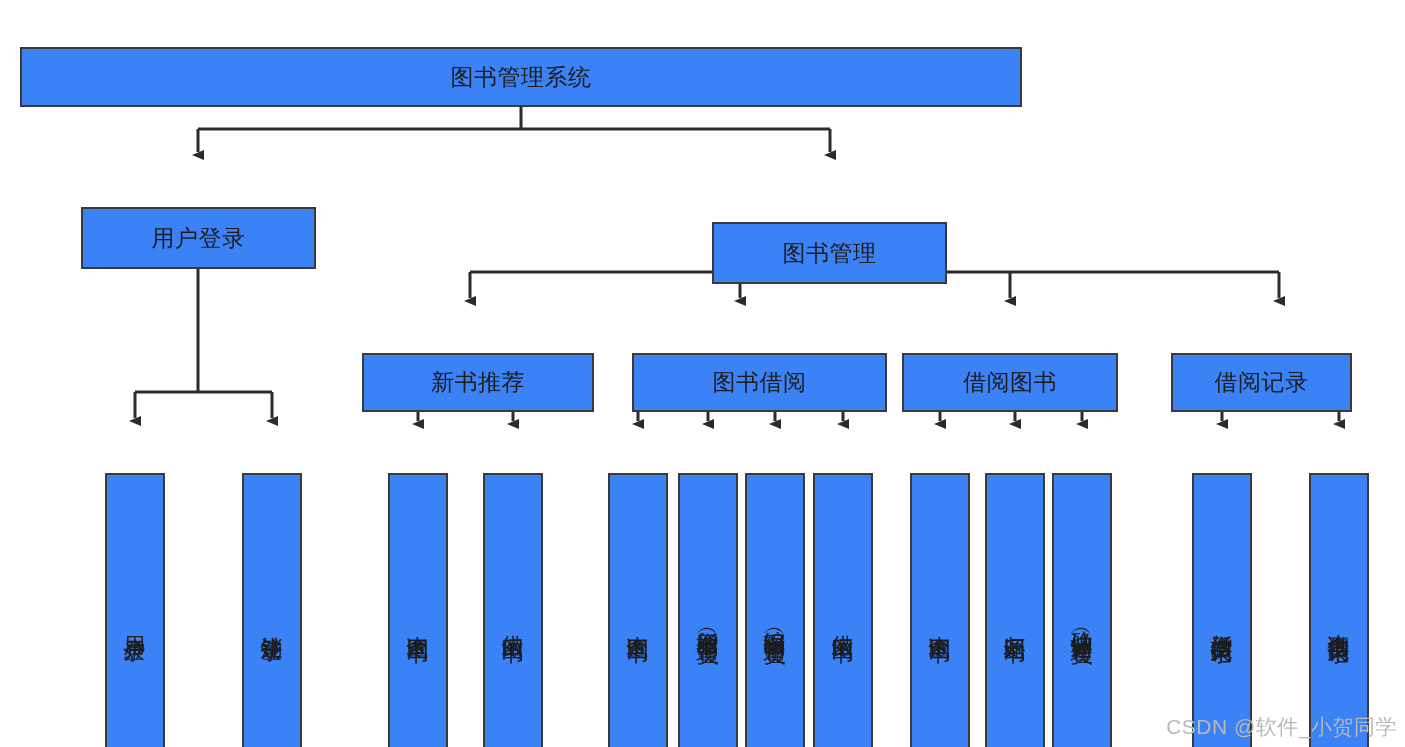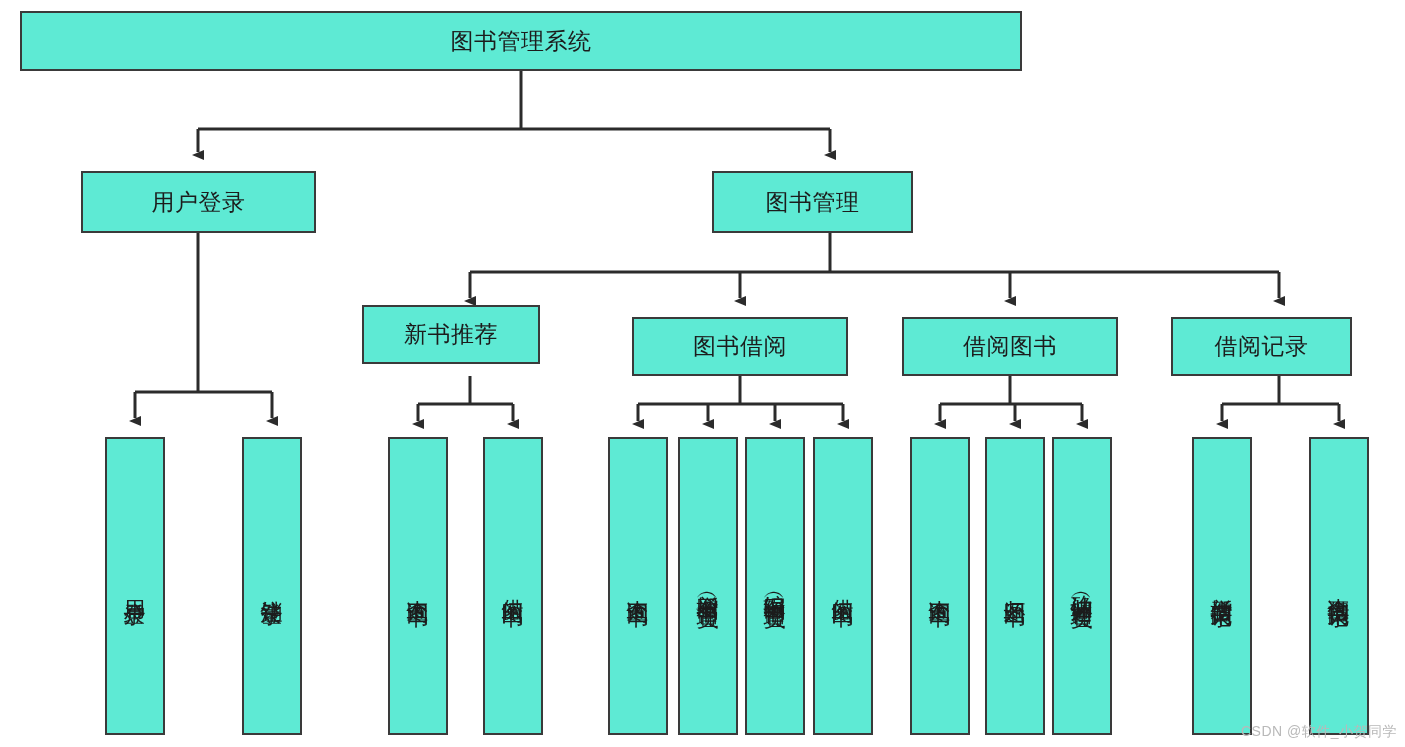--- a/index.html
+++ b/index.html
@@ -22,26 +22,27 @@
     left: 0;
     top: 0;
     width: 1405px;
     height: 747px;
     pointer-events: none;
   }
   .node {
     position: absolute;
     box-sizing: border-box;
     border: 2.5px solid #3a3a3a;
-    background: #5eead4;
+    background: #3b82f6;
     display: flex;
     align-items: center;
     justify-content: center;
     color: #1c1c1c;
     text-align: center;
+    margin-top: 36px;
   }
   .node-h {
     font-size: 23px;
     letter-spacing: 0.5px;
   }
   .node-v {
     writing-mode: vertical-rl;
     text-orientation: upright;
     font-size: 22px;
     letter-spacing: 2px;
@@ -51,21 +52,21 @@
   }
   .node-v > span {
     writing-mode: vertical-rl;
     text-orientation: upright;
     display: block;
   }
   .watermark {
     position: absolute;
     right: 8px;
     bottom: 6px;
-    font-size: 14px;
+    font-size: 21px;
     color: #b9b9b9;
     letter-spacing: 0.5px;
     white-space: nowrap;
     user-select: none;
   }
 </style>
 </head>
 <body>
 
 <div id="canvas">
@@ -121,29 +122,29 @@
   </svg>
 
   <div class="node node-h" style="left:20px; top:11px; width:1002px; height:60px;">
     <span>图书管理系统</span>
   </div>
 
   <div class="node node-h" style="left:81px; top:171px; width:235px; height:62px;">
     <span>用户登录</span>
   </div>
 
-  <div class="node node-h" style="left:712px; top:171px; width:201px; height:62px;">
+  <div class="node node-h" style="left:712px; top:186px; width:235px; height:62px;">
     <span>图书管理</span>
   </div>
 
-  <div class="node node-h" style="left:362px; top:305px; width:178px; height:59px;text-align:center;">
+  <div class="node node-h" style="left:362px; top:317px; width:232px; height:59px;text-align:center;">
     <span>新书推荐</span>
   </div>
 
-  <div class="node node-h" style="left:632px; top:317px; width:216px; height:59px;">
+  <div class="node node-h" style="left:632px; top:317px; width:255px; height:59px;">
     <span>图书借阅</span>
   </div>
 
   <div class="node node-h" style="left:902px; top:317px; width:216px; height:59px;">
     <span>借阅图书</span>
   </div>
 
   <div class="node node-h" style="left:1171px; top:317px; width:181px; height:59px;">
     <span>借阅记录</span>
   </div>

